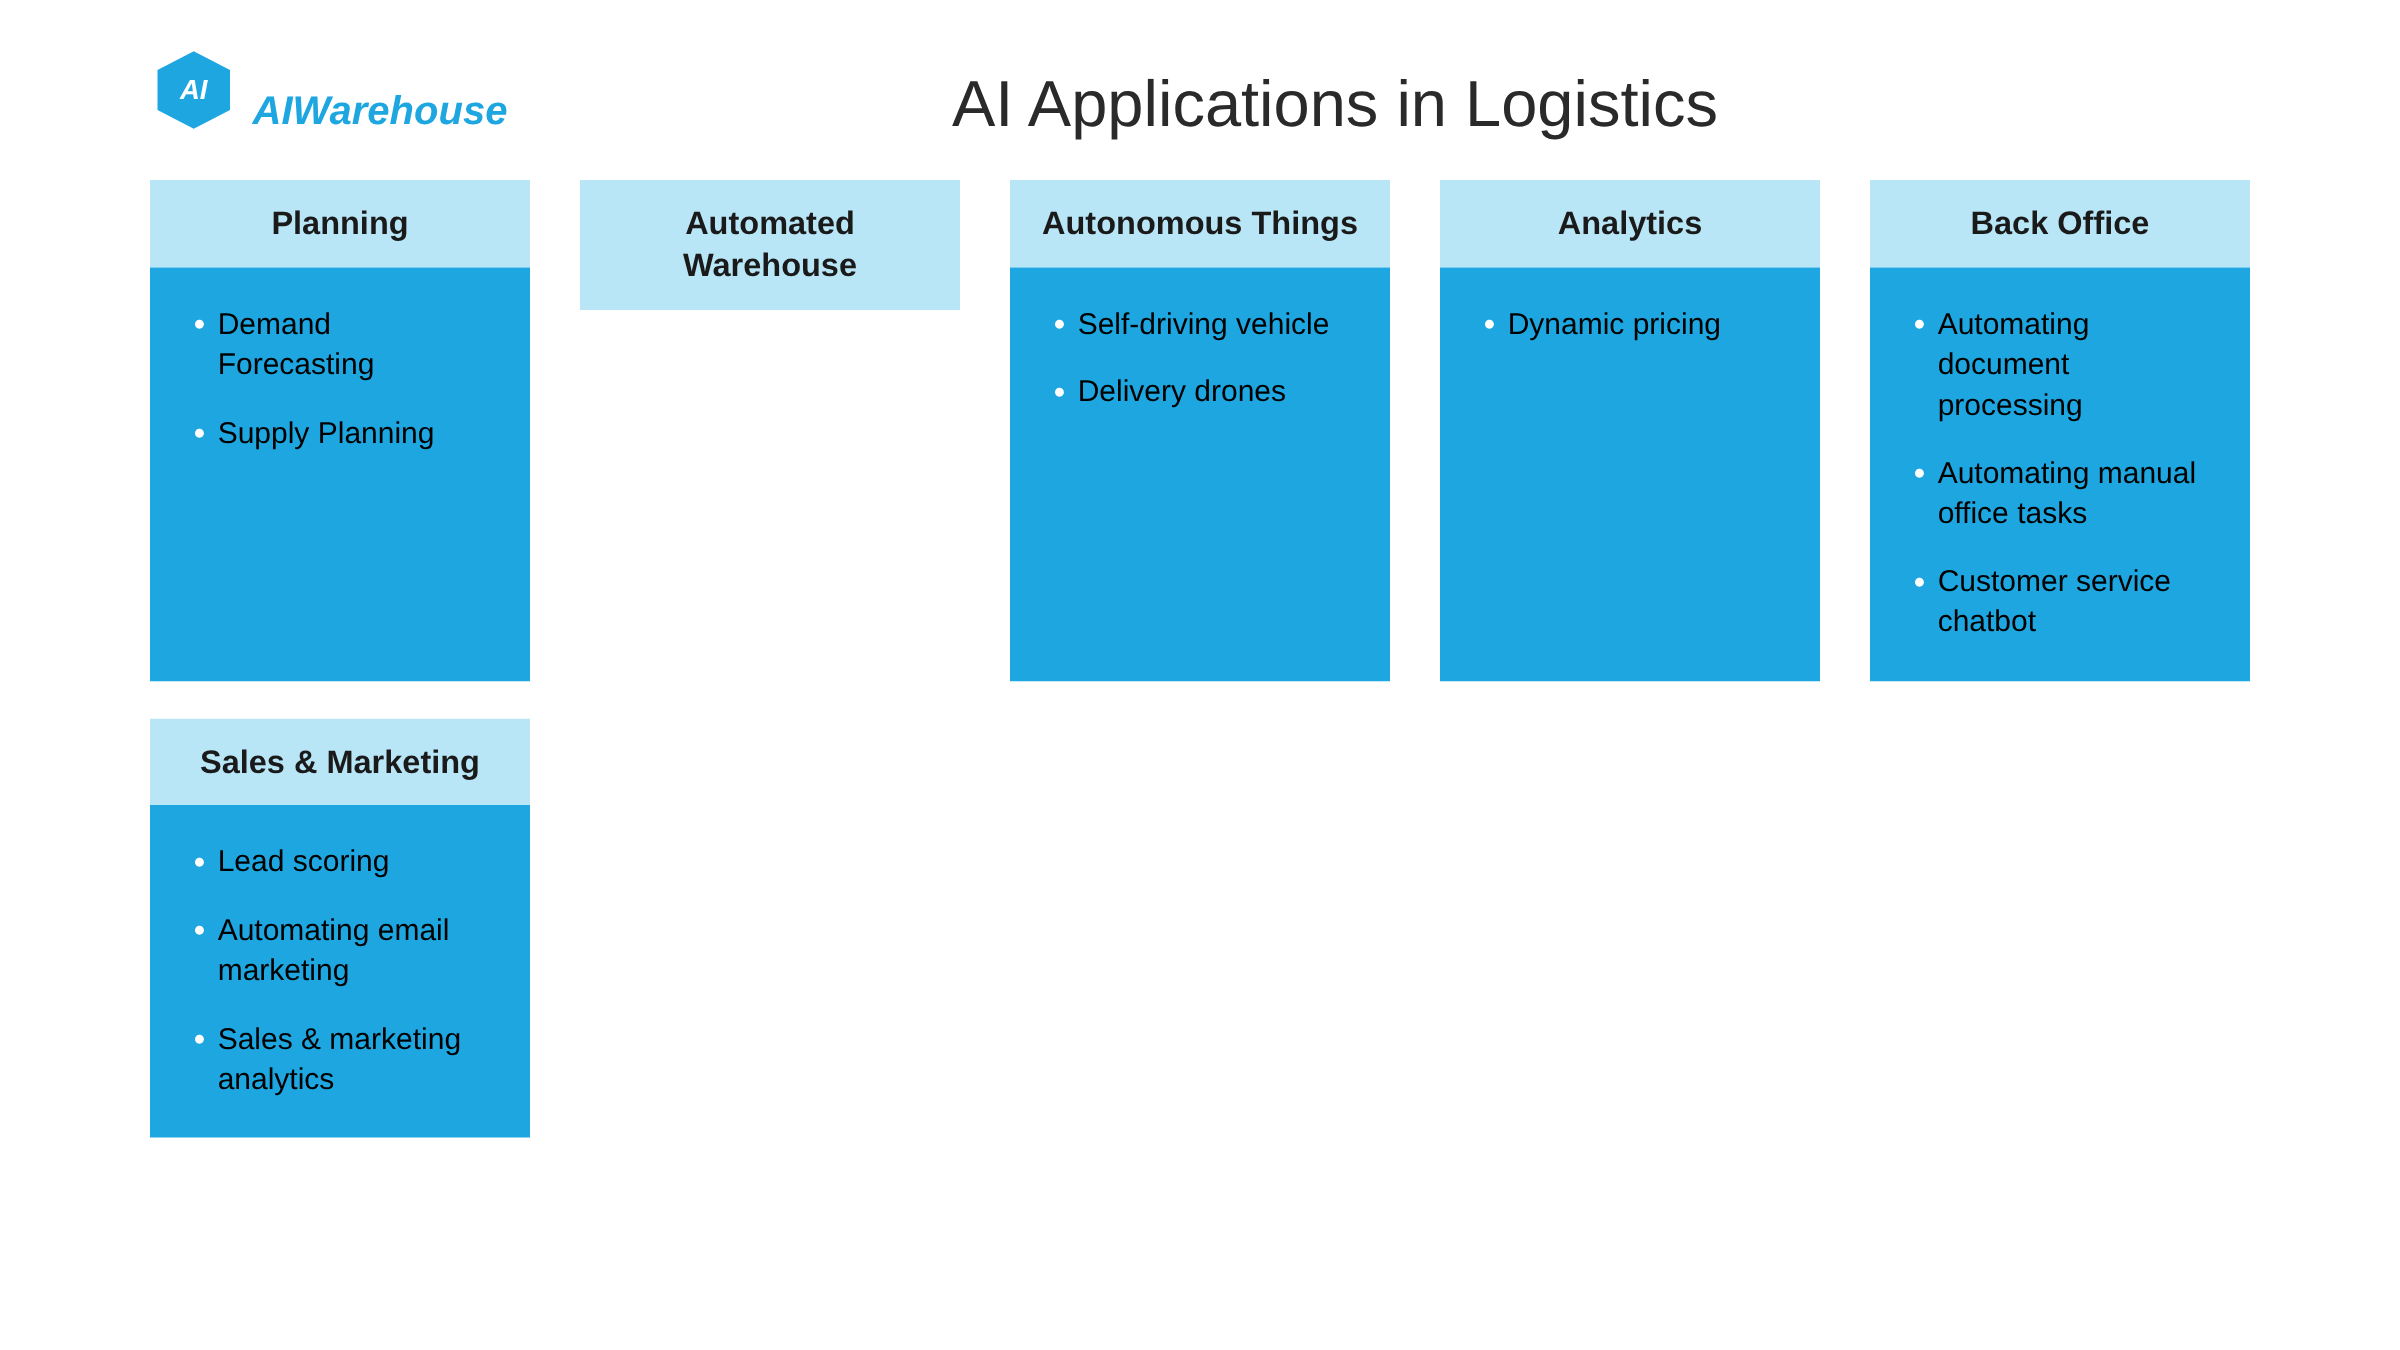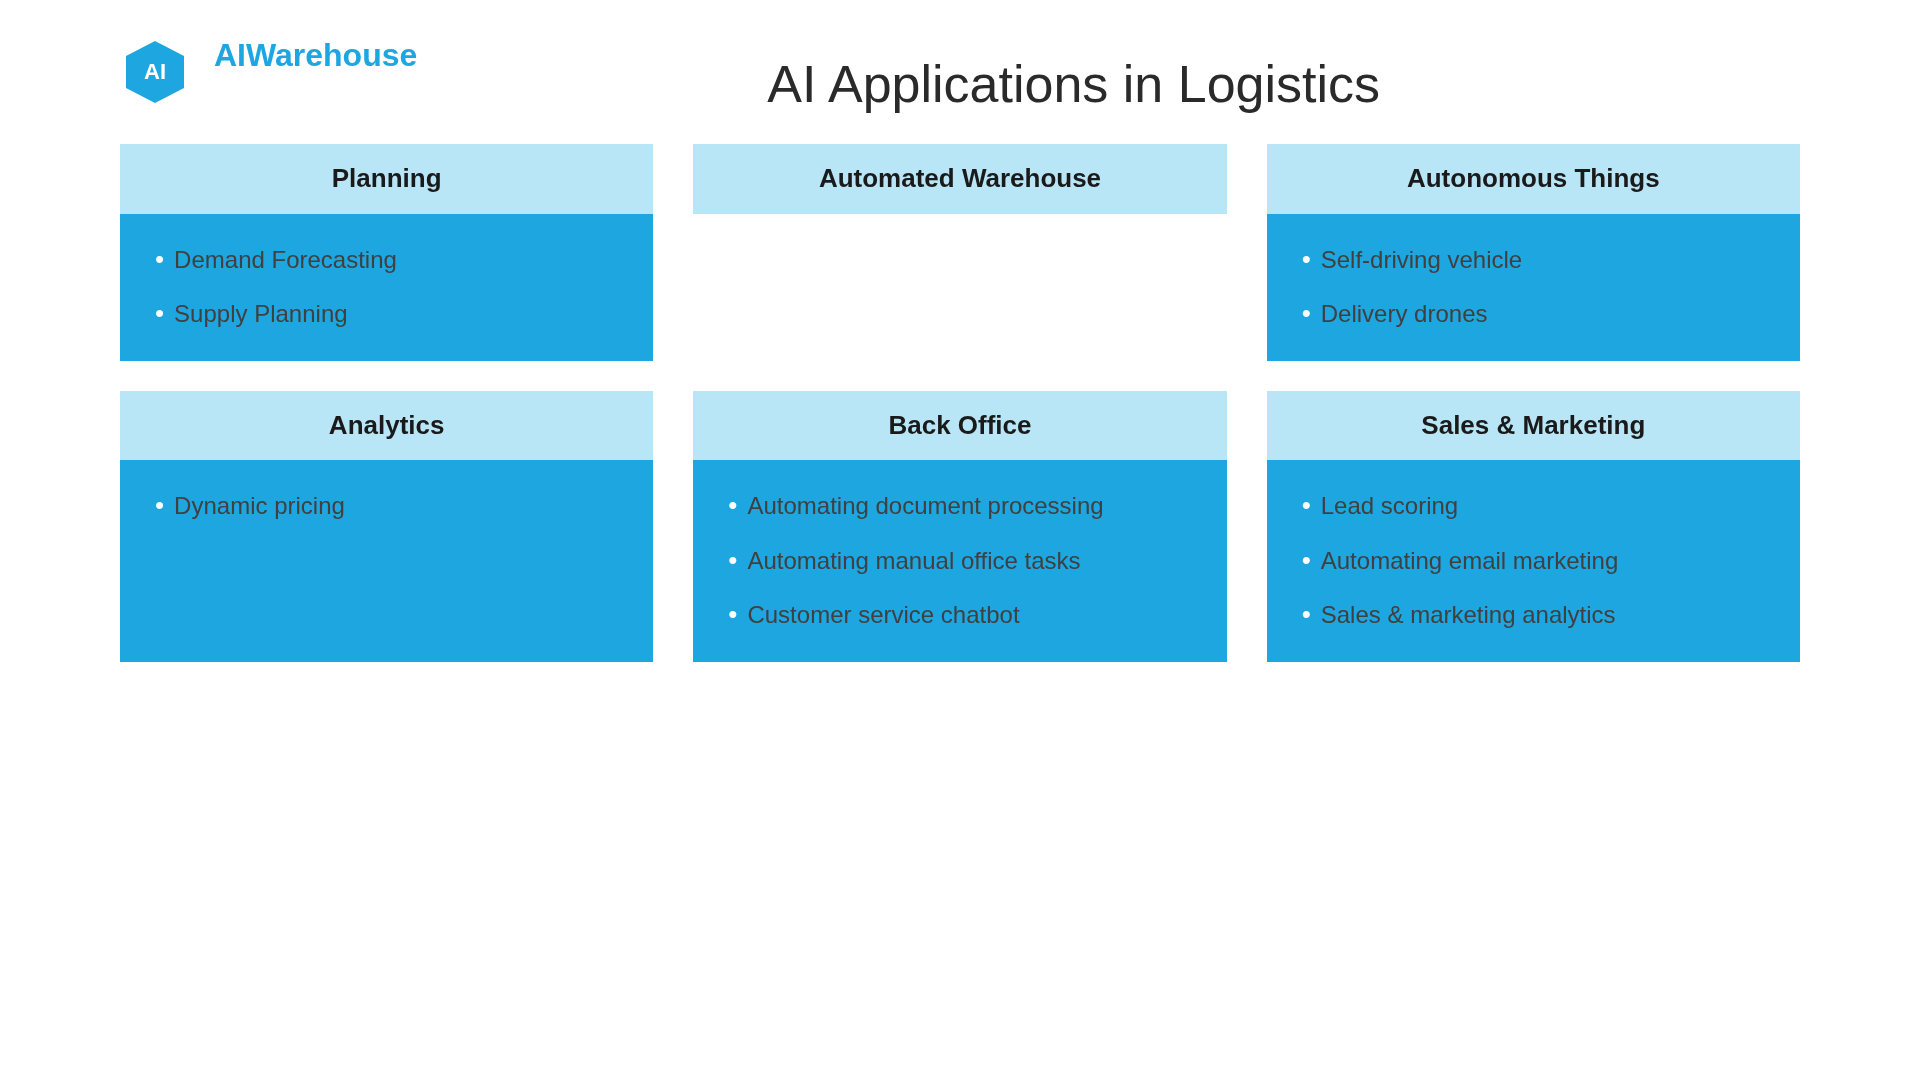--- a/index.html
+++ b/index.html
@@ -24,22 +24,23 @@
     
     .header {
       width: 100%;
       display: flex;
       align-items: center;
       margin-bottom: 30px;
     }
 
     .logo {
       display: flex;
-      align-items: flex-start;
-      gap: 24px;
+      align-items: flex-end;
+      gap: 12px;
+      font-style: italic;
     }
 
     .logo-hex {
       width: 70px;
       height: 70px;
     }
 
     .logo-text {
       font-size: 32px;
       font-weight: 700;
@@ -56,21 +57,21 @@
       font-size: 52px;
       font-weight: 400;
       color: #2a2a2a;
       margin-right: 70px;
       margin-top: 24px;
     }
 
     
     .grid {
       display: grid;
-      grid-template-columns: repeat(3, 1fr);
+      grid-template-columns: repeat(5, 1fr);
       grid-template-rows: repeat(2, auto);
       gap: 30px 40px;
       width: 100%;
     }
 
     .card {
       display: flex;
       flex-direction: column;
     }
 
@@ -89,21 +90,21 @@
       flex: 1;
       padding: 30px 35px;
     }
 
     .card-body ul {
       list-style: none;
       padding: 0;
     }
 
     .card-body ul li {
-      color: #404040;
+      color: #000000;
       font-size: 24px;
       line-height: 1.35;
       margin-bottom: 22px;
       display: flex;
       align-items: flex-start;
       gap: 10px;
     }
 
     .card-body ul li:last-child {
       margin-bottom: 0;

